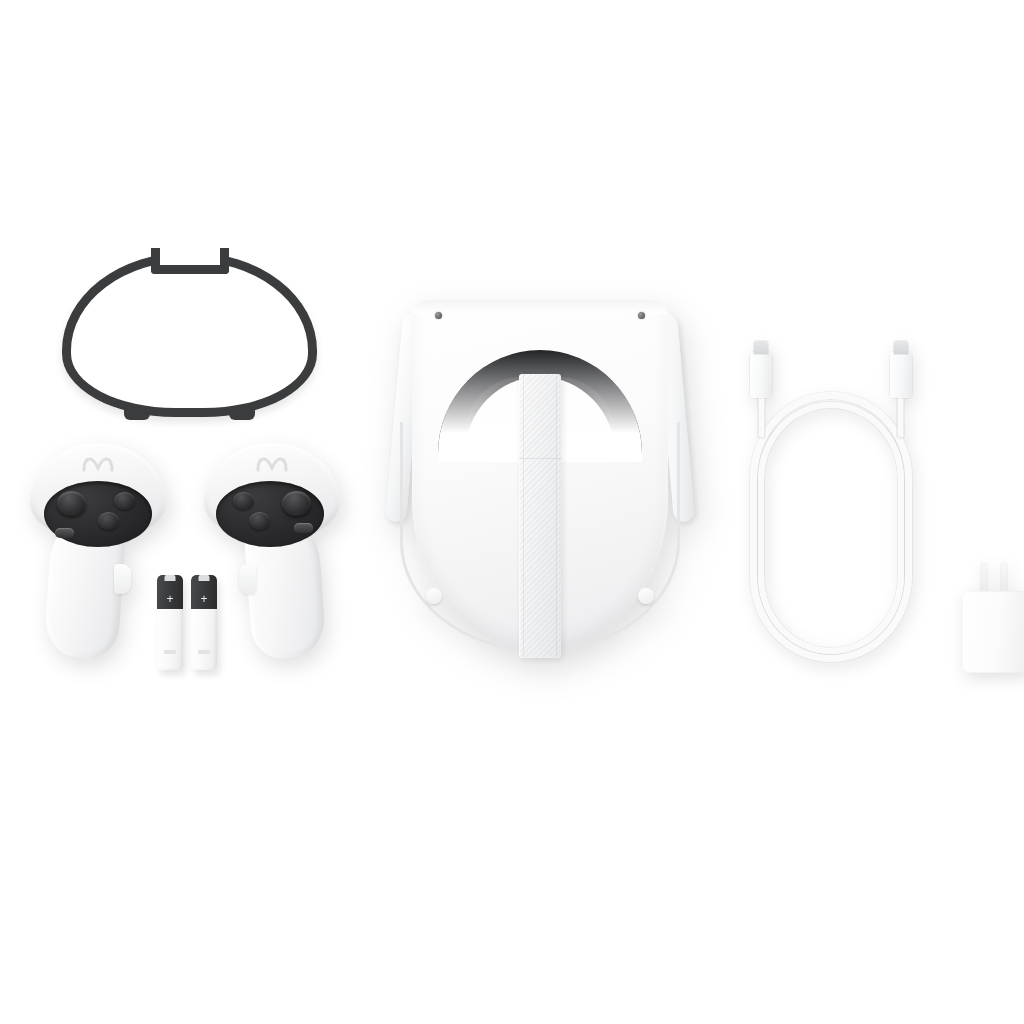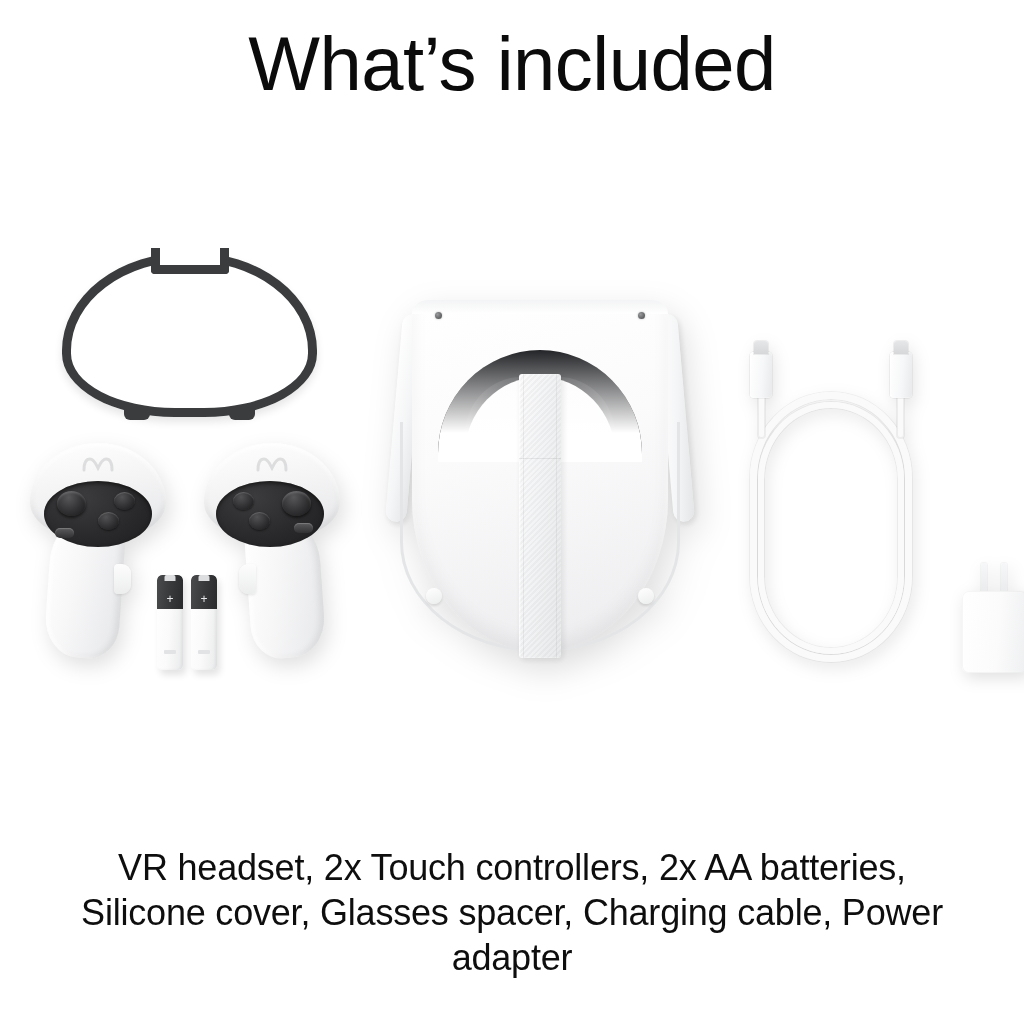--- a/index.html
+++ b/index.html
@@ -525,21 +525,20 @@
     font-weight: 400;
     color: #0e0e0e;
     letter-spacing: -0.2px;
   }
 </style>
 </head>
 <body>
 
 <div class="page">
 
-  <div class="title">What’s included</div>
 
   <div class="stage">
 
     <div class="spacer-wrap">
       <div class="spacer-ring"></div>
       <div class="spacer-notch-mask"></div>
       <div class="spacer-notch"></div>
       <div class="spacer-bump l"></div>
       <div class="spacer-bump r"></div>
     </div>
@@ -621,15 +620,14 @@
     </div>
 
     <div class="adapter">
       <div class="adapter-prong p1"></div>
       <div class="adapter-prong p2"></div>
       <div class="adapter-body"></div>
     </div>
 
   </div>
 
-  <div class="caption">VR headset, 2x Touch controllers, 2x AA batteries, Silicone cover, Glasses spacer, Charging cable, Power adapter</div>
 
 </div>
 
 </body></html>

